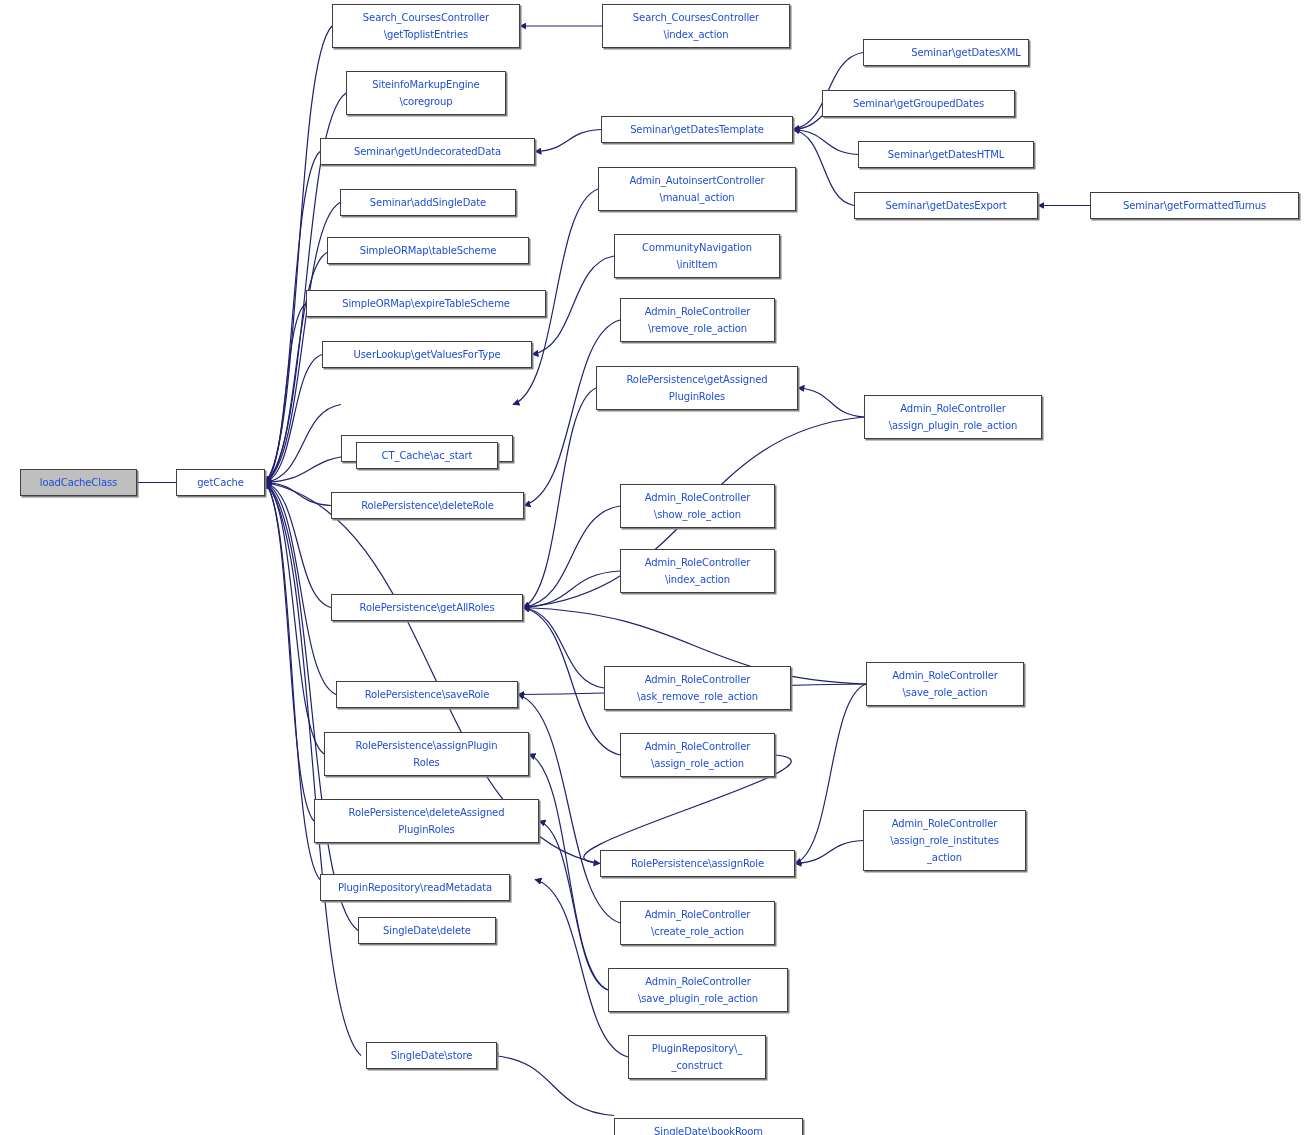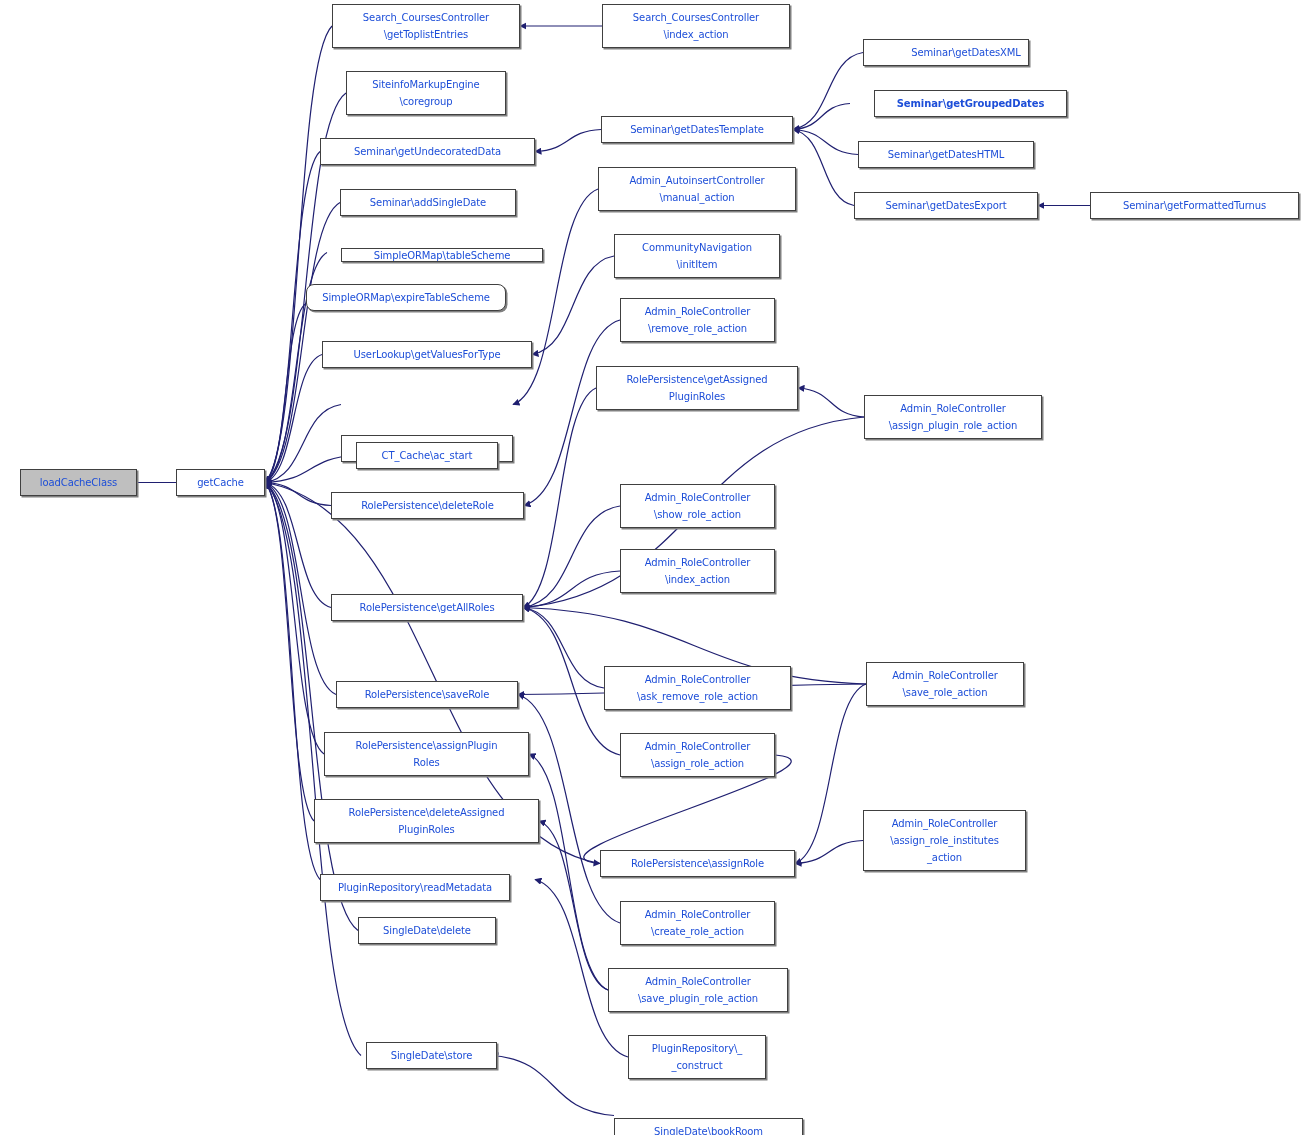--- a/index.html
+++ b/index.html
@@ -70,22 +70,22 @@
       <path d="M 614 1115.5 C 546.9 1110.7, 559.1 1060.3, 492 1055.5" fill="none" stroke="#1f1f70" stroke-width="1.2" marker-end="url(#ah)"></path>
     </svg>
 <div class="node hl" style="left: 8px; top: 469px; width: 117px; height: 27px;">loadCacheClass</div>
     <div class="node" style="left: 176px; top: 469px; width: 89px; height: 27px;">getCache</div>
     <div class="node" style="left: 332px; top: 4px; width: 188px; height: 44px;">Search_CoursesController
 \getToplistEntries</div>
     <div class="node" style="left: 346px; top: 71px; width: 160px; height: 44px;">SiteinfoMarkupEngine
 \coregroup</div>
     <div class="node" style="left: 320px; top: 138px; width: 215px; height: 27px;">Seminar\getUndecoratedData</div>
     <div class="node" style="left: 340px; top: 189px; width: 176px; height: 27px;">Seminar\addSingleDate</div>
-    <div class="node" style="left: 327px; top: 248px; width: 202px; height: 14px; margin-left: 14px;">SimpleORMap\tableScheme</div>
-    <div class="node" style="left: 306px; top: 284px; width: 200px; height: 27px; border-radius: 8px;">SimpleORMap\expireTableScheme</div>
+    <div class="node" style="left: 327px; top: 237px; width: 202px; height: 27px;">SimpleORMap\tableScheme</div>
+    <div class="node" style="left: 306px; top: 290px; width: 240px; height: 27px;">SimpleORMap\expireTableScheme</div>
     <div class="node" style="left: 322px; top: 341px; width: 210px; height: 27px;">UserLookup\getValuesForType</div>
     <div class="node" style="left: 341px; top: 391px; width: 172px; height: 27px; margin-top: 44px;">get_users_online_count</div>
     <div class="node" style="left: 356px; top: 442px; width: 142px; height: 27px;">CT_Cache\ac_start</div>
     <div class="node" style="left: 331px; top: 492px; width: 193px; height: 27px;">RolePersistence\deleteRole</div>
     <div class="node" style="left: 331px; top: 594px; width: 192px; height: 27px;">RolePersistence\getAllRoles</div>
     <div class="node" style="left: 336px; top: 681px; width: 182px; height: 27px;">RolePersistence\saveRole</div>
     <div class="node" style="left: 324px; top: 732px; width: 205px; height: 44px;">RolePersistence\assignPlugin
 Roles</div>
     <div class="node" style="left: 314px; top: 799px; width: 225px; height: 44px;">RolePersistence\deleteAssigned
 PluginRoles</div>
@@ -113,21 +113,21 @@
 \assign_role_action</div>
     <div class="node" style="left: 600px; top: 850px; width: 195px; height: 27px;">RolePersistence\assignRole</div>
     <div class="node" style="left: 620px; top: 901px; width: 155px; height: 44px;">Admin_RoleController
 \create_role_action</div>
     <div class="node" style="left: 608px; top: 968px; width: 180px; height: 44px;">Admin_RoleController
 \save_plugin_role_action</div>
     <div class="node" style="left: 628px; top: 1035px; width: 138px; height: 44px;">PluginRepository\_
 _construct</div>
     <div class="node" style="left: 614px; top: 1118px; width: 189px; height: 27px;">SingleDate\bookRoom</div>
     <div class="node" style="left: 863px; top: 39px; width: 166px; height: 27px; padding-left: 44px;">Seminar\getDatesXML</div>
-    <div class="node" style="left: 874px; top: 90px; width: 193px; height: 27px; font-weight: bold;">Seminar\getGroupedDates</div>
+    <div class="node" style="left: 822px; top: 90px; width: 193px; height: 27px;">Seminar\getGroupedDates</div>
     <div class="node" style="left: 858px; top: 141px; width: 176px; height: 27px;">Seminar\getDatesHTML</div>
     <div class="node" style="left: 854px; top: 192px; width: 184px; height: 27px;">Seminar\getDatesExport</div>
     <div class="node" style="left: 864px; top: 395px; width: 178px; height: 44px;">Admin_RoleController
 \assign_plugin_role_action</div>
     <div class="node" style="left: 866px; top: 662px; width: 158px; height: 44px;">Admin_RoleController
 \save_role_action</div>
     <div class="node" style="left: 863px; top: 810px; width: 163px; height: 61px;">Admin_RoleController
 \assign_role_institutes
 _action</div>
     <div class="node" style="left: 1090px; top: 192px; width: 209px; height: 27px;">Seminar\getFormattedTurnus</div>

